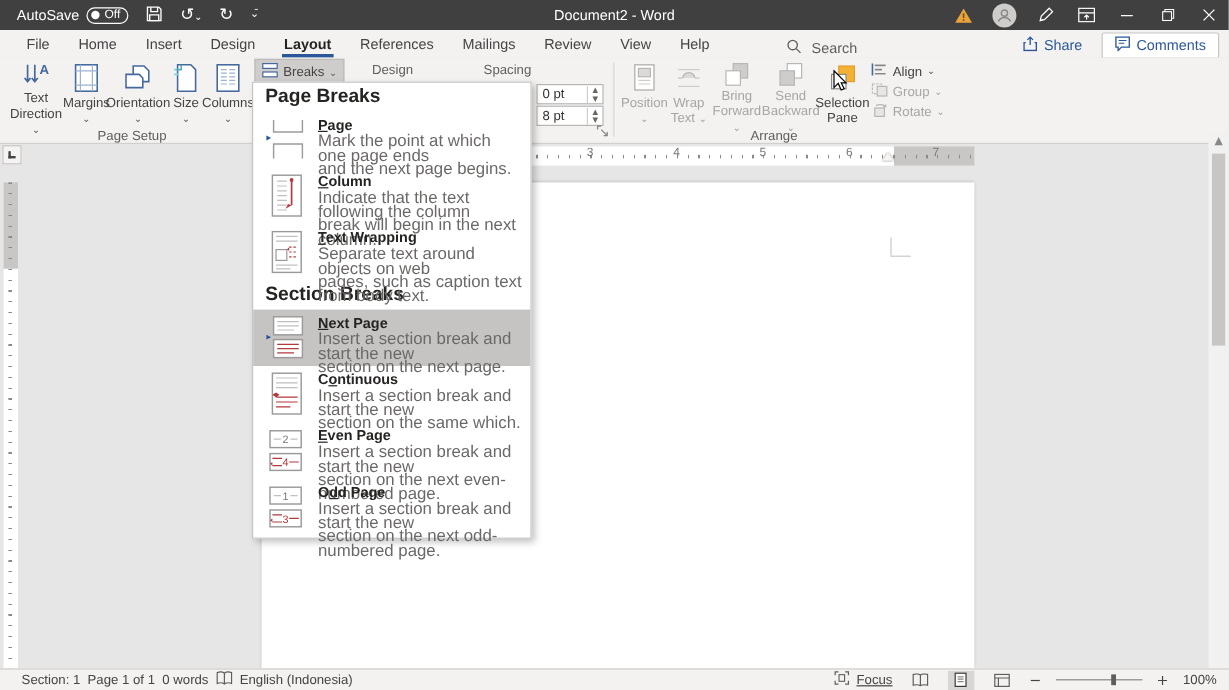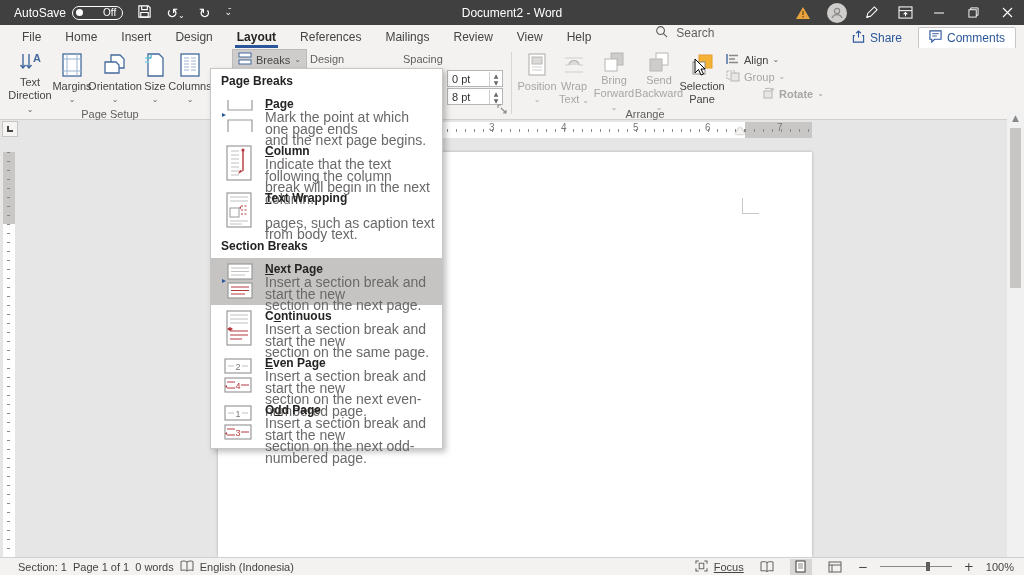--- a/index.html
+++ b/index.html
@@ -4,48 +4,48 @@
 <style>
   * { margin:0; padding:0; box-sizing:border-box; }
   html,body { width:1024px; height:575px; overflow:hidden; }
   body { font-family:"Liberation Sans","DejaVu Sans",sans-serif; font-size:12px; color:#3b3a39; background:#e6e6e6; position:relative; }
   .abs { position:absolute; }
 
   
   #titlebar { left:0; top:0; width:1024px; height:25px; background:#404040; color:#fff; display:flex; align-items:center; }
   .qat { display:flex; align-items:center; gap:14px; padding-left:14px; font-size:12px; }
   .autosave { display:flex; align-items:center; gap:6px; }
-  .autosave-pill { border:1px solid #fff; border-radius:8px; height:14px; padding:0 6px 0 3px; display:flex; align-items:center; gap:20px; font-size:10px; }
+  .autosave-pill { border:1px solid #fff; border-radius:8px; height:14px; padding:0 6px 0 3px; display:flex; align-items:center; gap:4px; font-size:10px; }
   .autosave-dot { width:7px; height:7px; background:#fff; border-radius:50%; display:inline-block; }
   .qat-icon { color:#fff; font-family:"DejaVu Sans",sans-serif; font-size:14px; line-height:1; cursor:default; }
   .title-center { position:absolute; left:0; right:0; top:0; height:25px; display:flex; align-items:center; justify-content:center; font-size:12px; pointer-events:none; }
   .tb-right { position:absolute; right:0; top:0; height:25px; display:flex; align-items:center; gap:0; }
   .tb-btn { width:34px; height:25px; display:flex; align-items:center; justify-content:center; }
   .avatar-circle { width:20px; height:20px; border-radius:50%; background:#cfcdcb; display:flex; align-items:center; justify-content:center; }
 
   
-  #tabrow { left:0; top:25px; width:1024px; height:23px; background:#f3f2f1; display:flex; align-items:flex-start; }
+  #tabrow { left:0; top:25px; width:1024px; height:23px; background:#f3f2f1; display:flex; align-items:flex-end; }
   .tabs { display:flex; align-items:center; padding-left:10px; }
   .tab { padding:0 12px; height:23px; display:flex; align-items:center; font-size:12px; color:#444; position:relative; cursor:default; }
   .tab.active { color:#252423; font-weight:bold; }
   .tab.active::after { content:""; position:absolute; left:10px; right:10px; bottom:0; height:3px; background:#2b579a; }
   .searchbox { display:flex; align-items:center; gap:8px; color:#605e5c; margin-left:52px; }
   .tabrow-right { position:absolute; right:8px; top:27px; display:flex; align-items:center; gap:8px; }
   .share-btn { display:flex; align-items:center; gap:5px; color:#2b579a; padding:2px 8px; }
   .comments-btn { display:flex; align-items:center; gap:5px; color:#2b579a; background:#fff; border:1px solid #c8c6c4; border-radius:2px; padding:2px 10px; }
 
   
   #ribbon { left:0; top:48px; width:1024px; height:72px; background:#f3f2f1; border-bottom:1px solid #d2d0ce; }
   .big-btn { position:absolute; top:2px; height:60px; display:flex; flex-direction:column; align-items:center; justify-content:flex-start; font-size:11px; color:#444; text-align:center; line-height:13px; }
   .big-btn .ic { height:30px; display:flex; align-items:center; justify-content:center; }
   .chev { font-size:8px; color:#666; font-family:"DejaVu Sans",sans-serif; }
   .grp-label { position:absolute; top:60px; font-size:11px; color:#605e5c; text-align:center; }
   .disabled, .disabled .chev { color:#a8a6a4 !important; }
   .small-ribbon-btn { position:absolute; display:flex; align-items:center; gap:4px; font-size:11px; color:#444; padding:2px 5px; }
-  .breaks-pressed { background:#cfcdcb; border:1px solid #bdbbb9;margin-left:20px; }
+  .breaks-pressed { background:#cfcdcb; border:1px solid #bdbbb9; }
   .col-header { position:absolute; font-size:11px; color:#605e5c; }
   .spin-field { position:absolute; width:56px; height:17px; background:#fff; border:1px solid #b8b6b4; display:flex; align-items:center; }
   .spin-field input { border:0; outline:0; width:38px; font-size:11px; padding-left:4px; font-family:inherit; color:#333; background:transparent; }
   .spinners { margin-left:auto; display:flex; flex-direction:column; width:13px; border-left:1px solid #d0cecc; }
   .spinners span { font-size:6px; color:#666; text-align:center; line-height:7px; font-family:"DejaVu Sans",sans-serif; }
   .vsep { position:absolute; width:1px; background:#d8d6d4; top:4px; height:62px; }
   .side-btn { position:absolute; display:flex; align-items:center; gap:4px; font-size:11px; color:#444; height:15px; }
   .launcher { position:absolute; width:13px; height:13px; }
 
   
@@ -69,21 +69,21 @@
   .cropmark-v { position:absolute; width:1px; height:15px; background:#c8c8c8; }
   .cropmark-h { position:absolute; height:1px; width:17px; background:#c8c8c8; }
 
   
   #scrollbar { left:1007px; top:110px; width:17px; height:447px; background:#f1f1f1; }
   .sb-arrow { position:absolute; left:0; top:0; width:17px; height:16px; display:flex; align-items:center; justify-content:center; color:#8a8886; font-size:9px; font-family:"DejaVu Sans",sans-serif; }
   .sb-thumb { position:absolute; left:3px; top:18px; width:11px; height:160px; background:#c8c6c4; }
 
   
   #breaks-menu { left:210px; top:68px; width:233px; height:381px; background:#fff; border:1px solid #c6c6c6; box-shadow:3px 3px 6px rgba(0,0,0,.25); z-index:50; }
-  .menu-header { height:24px; display:flex; align-items:center; padding-left:10px; font-weight:bold; font-size:12px; color:#252423; }
+  .menu-header { height:24px; display:flex; align-items:center; padding-left:10px; font-weight:bold; font-size:16px; color:#252423; }
   .menu-item { position:relative; height:47px; display:flex; cursor:default; }
   .menu-item.selected { background:#c6c4c2; }
   .mi-icon { width:54px; display:flex; align-items:flex-start; justify-content:center; padding-top:5px; }
   .mi-text { flex:1; padding-top:4px; padding-right:6px; }
   .mi-title { font-size:12px; font-weight:bold; color:#252423; line-height:14px; }
   .mi-title .u { text-decoration:underline; }
   .mi-desc { font-size:14px; color:#6b6968; line-height:11.5px; margin-top:1px; }
 
   
   #statusbar { left:0; top:557px; width:1024px; height:18px; background:#f3f2f1; border-top:1px solid #d2d0ce; display:flex; align-items:center; font-size:11px; color:#444; }
@@ -370,21 +370,21 @@
     <span class="chev">⌄</span>
   </div>
   <div class="side-btn disabled" style="left:726px; top:21px;">
     <span><svg width="14" height="12" viewBox="0 0 14 12">
           <rect x="1" y="1" width="8" height="8" fill="none" stroke="#b8b6b4" stroke-dasharray="2 1"></rect>
           <rect x="5" y="3" width="8" height="8" fill="#e8e6e4" stroke="#b8b6b4"></rect>
         </svg></span>
     <span>Group</span>
     <span class="chev">⌄</span>
   </div>
-  <div class="side-btn disabled" style="left:761px; top:38px;font-weight:bold;">
+  <div class="side-btn disabled" style="left:726px; top:38px;">
     <span><svg width="14" height="12" viewBox="0 0 14 12">
           <rect x="3" y="4" width="8" height="7" fill="#e8e6e4" stroke="#b8b6b4"></rect>
           <path d="M4 2a5 3 0 0 1 8 1M12 1v2h-2" fill="none" stroke="#b8b6b4" stroke-width="1.1"></path>
         </svg></span>
     <span>Rotate</span>
     <span class="chev">⌄</span>
   </div>
 
   <div class="grp-label" style="left:560px; width:170px;">Arrange</div>
 </div>
@@ -464,21 +464,21 @@
           <rect x="4" y="1" width="24" height="34" fill="#fff" stroke="#9a9a9a" stroke-width="1.2"></rect>
           <path d="M7 5h18M7 9h18" stroke="#c0c0c0" stroke-width="1"></path>
           <rect x="7" y="16" width="9" height="9" fill="#fff" stroke="#9a9a9a"></rect>
           <path d="M18 14h7M18 18h7M18 22h7" stroke="#b4393c" stroke-width="1" stroke-dasharray="2 1.5"></path>
           <path d="M18 14l-2 2 2 1z" fill="#b4393c"></path>
           <path d="M7 29h18M7 32h12" stroke="#c0c0c0" stroke-width="1"></path>
         </svg>
     </span>
     <span class="mi-text">
       <span class="mi-title"><span></span><span class="u">T</span><span>ext Wrapping</span></span>
-      <div class="mi-desc"><br><span>pages, such as caption text from body text.</span></div>
+      <div class="mi-desc"><span>Separate text around objects on web</span><br><span>pages, such as caption text from body text.</span></div>
     </span>
   </div>
 
   <div class="menu-header">Section Breaks</div>
 
   <div class="menu-item selected">
     <span class="mi-icon">
       <svg width="34" height="38" viewBox="0 0 34 38">
           <rect x="7" y="1" width="24" height="15" fill="#fff" stroke="#9a9a9a" stroke-width="1.2"></rect>
           <path d="M10 5h18M10 8.5h18M10 12h14" stroke="#c0c0c0" stroke-width="1"></path>
@@ -497,21 +497,21 @@
     <span class="mi-icon">
       <svg width="30" height="38" viewBox="0 0 30 38">
           <rect x="4" y="1" width="24" height="34" fill="#fff" stroke="#9a9a9a" stroke-width="1.2"></rect>
           <path d="M7 5h18M7 9h18M7 13h18" stroke="#c0c0c0" stroke-width="1"></path>
           <path d="M7 21h18M7 25h18M7 29h12" stroke="#b4393c" stroke-width="1"></path>
           <path d="M7 17l-3 2 3 2 3-2z" fill="#b4393c"></path>
         </svg>
     </span>
     <span class="mi-text">
       <span class="mi-title"><span>C</span><span class="u">o</span><span>ntinuous</span></span>
-      <div class="mi-desc"><span>Insert a section break and start the new</span><br><span>section on the same page.</span></div>
+      <div class="mi-desc"><span>Insert a section break and start the new</span><br><span>section on the same which.</span></div>
     </span>
   </div>
 
   <div class="menu-item">
     <span class="mi-icon">
       <svg width="32" height="38" viewBox="0 0 32 38">
           <rect x="3" y="2" width="26" height="14" fill="#fff" stroke="#9a9a9a" stroke-width="1.2"></rect>
           <path d="M6 9h6M20 9h6" stroke="#c0c0c0" stroke-width="1"></path>
           <text x="13.5" y="12.5" font-size="9" fill="#7a7876" font-family="Liberation Sans,sans-serif">2</text>
           <rect x="3" y="21" width="26" height="14" fill="#fff" stroke="#9a9a9a" stroke-width="1.2"></rect>

